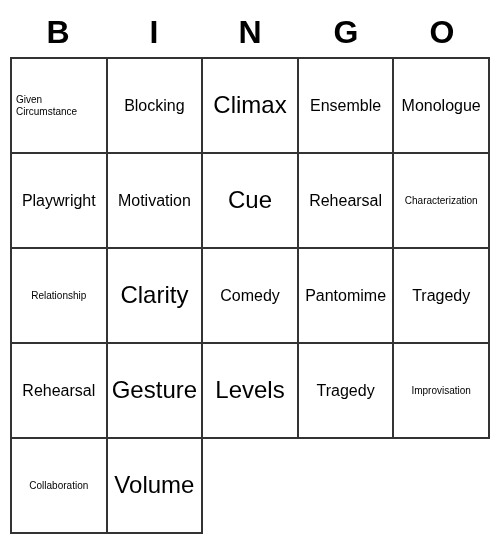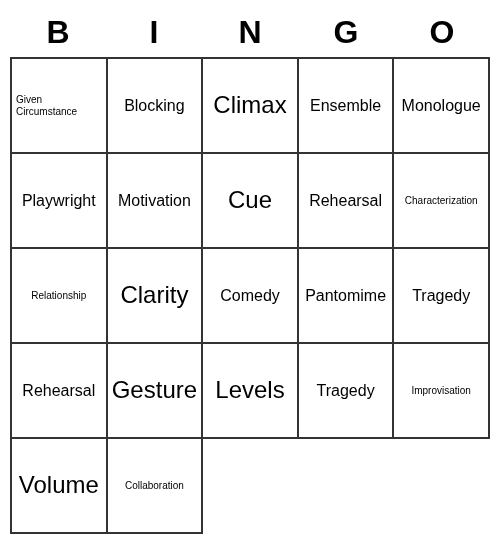--- a/index.html
+++ b/index.html
@@ -147,19 +147,19 @@
       <div class="bingo-cell">
         <span class="bingo-cell-text size-large">Levels</span>
       </div>
       <div class="bingo-cell">
         <span class="bingo-cell-text size-medium">Tragedy</span>
       </div>
       <div class="bingo-cell">
         <span class="bingo-cell-text size-xsmall">Improvisation</span>
       </div>
       <div class="bingo-cell">
-        <span class="bingo-cell-text size-large">Volume</span>
+        <span class="bingo-cell-text size-xsmall">Collaboration</span>
       </div>
       <div class="bingo-cell">
-        <span class="bingo-cell-text size-xsmall">Collaboration</span>
+        <span class="bingo-cell-text size-large">Volume</span>
       </div>
     </div>
 </div>
 
 </body></html>

